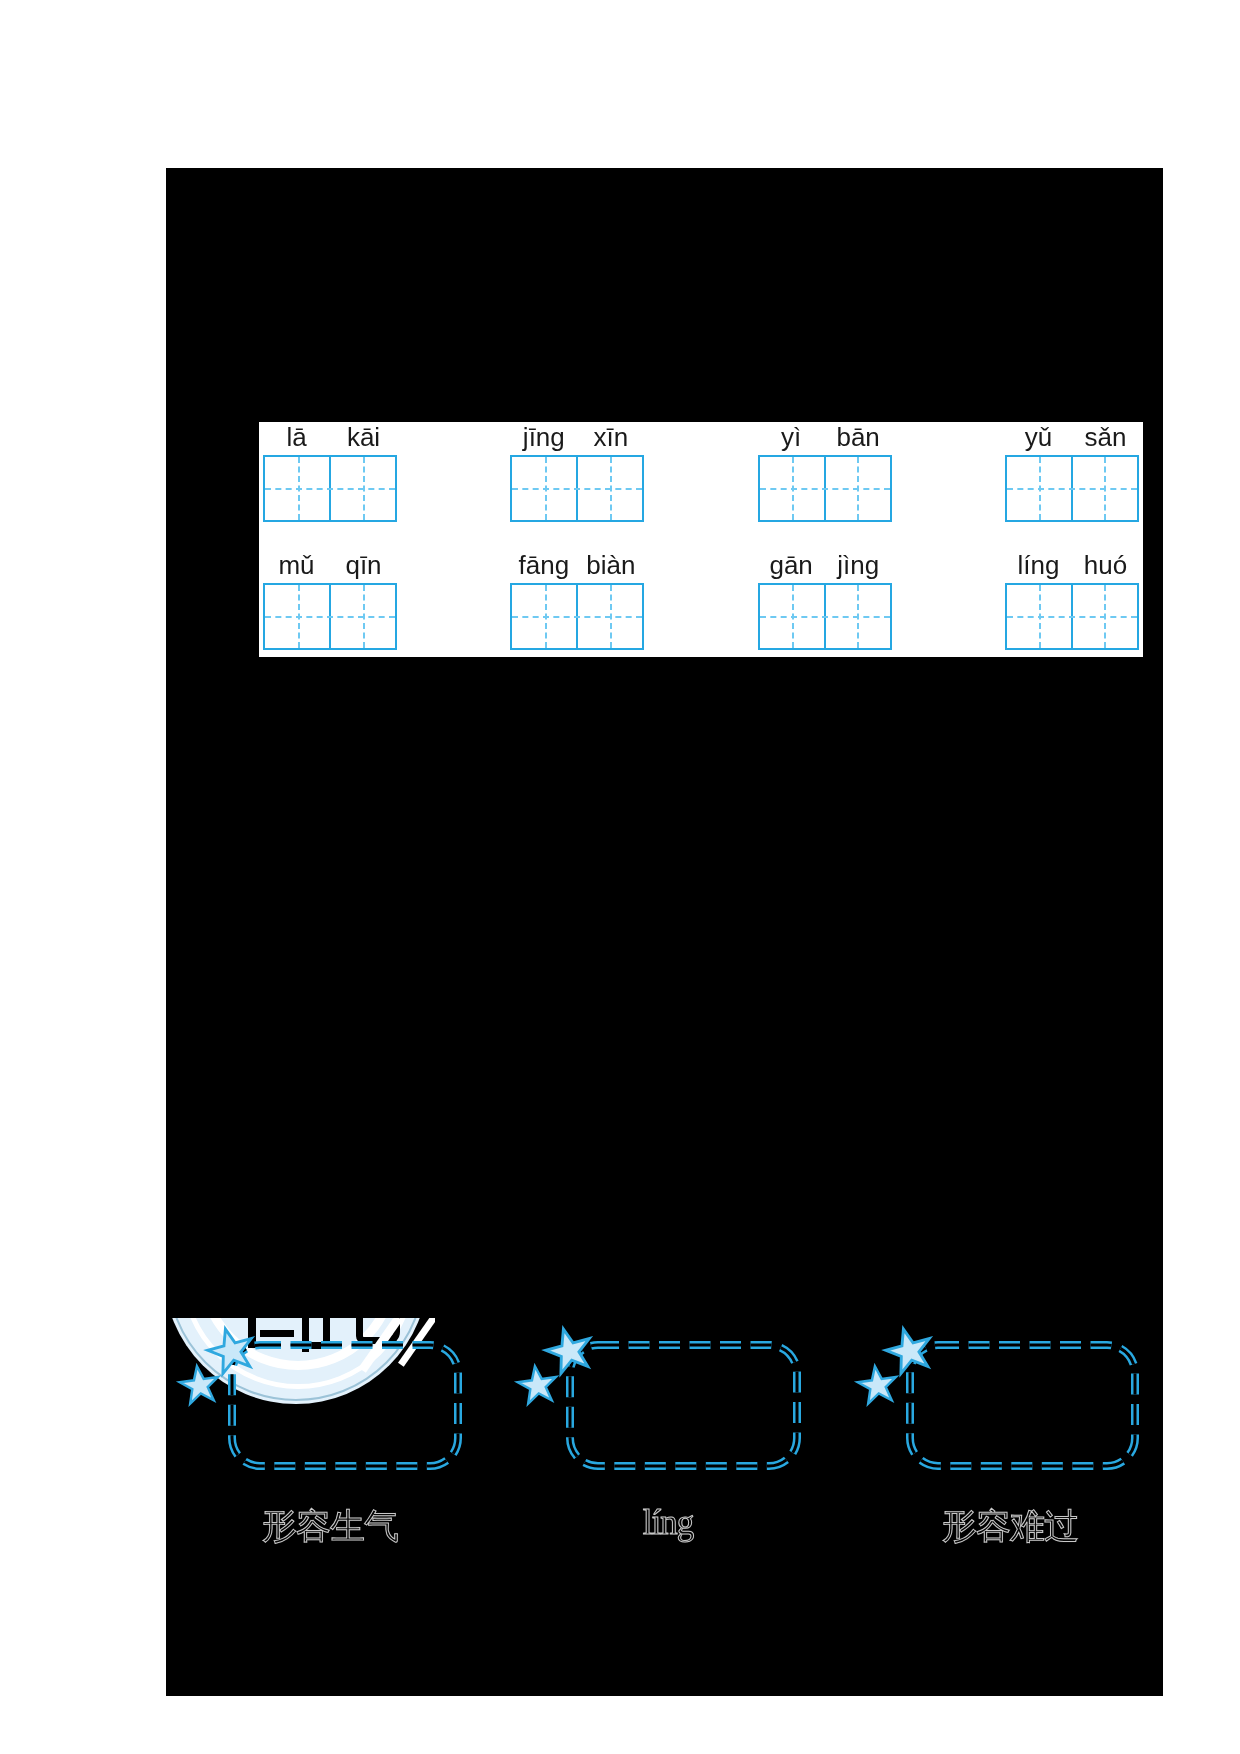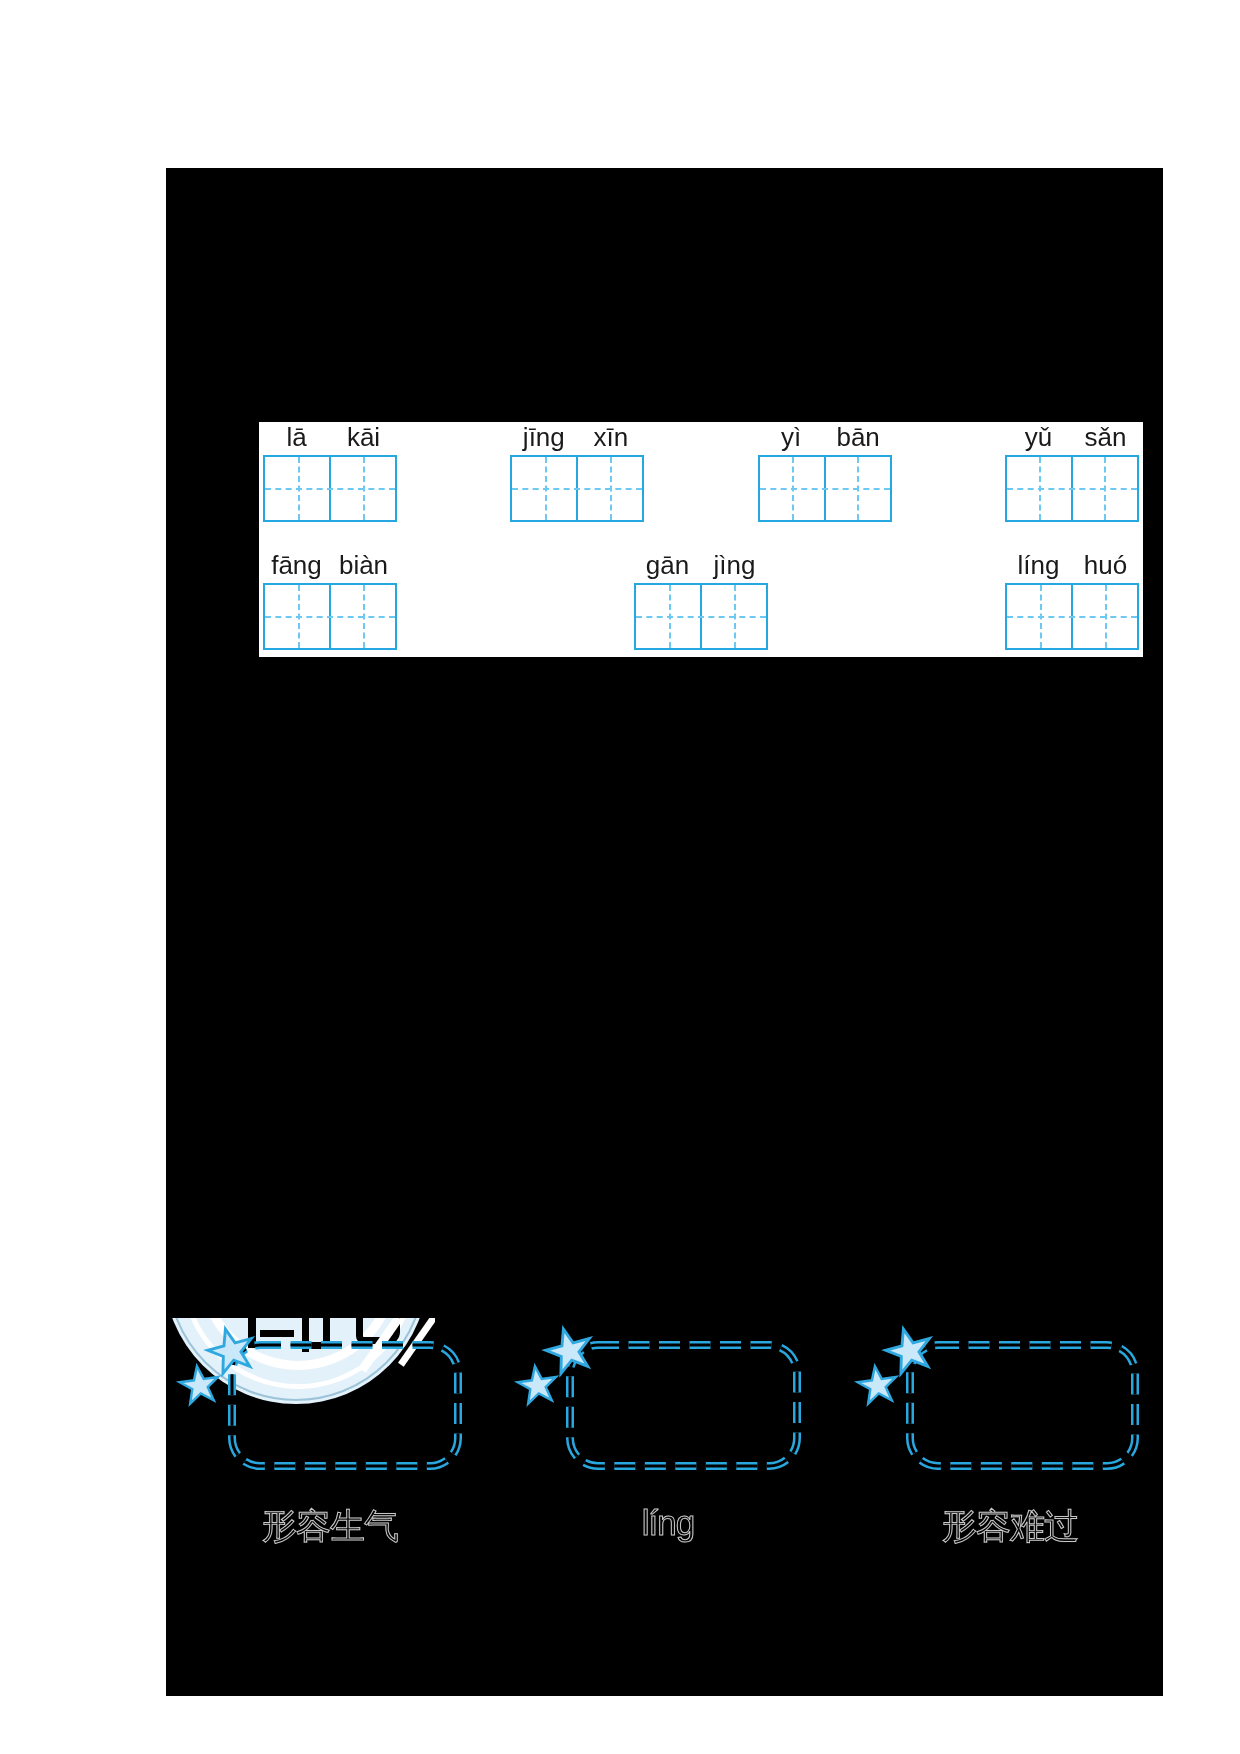--- a/index.html
+++ b/index.html
@@ -55,21 +55,21 @@
 
   
   .answer-box{position:absolute;top:1340px;height:131px;}
   .answer-box svg.border{position:absolute;left:0;top:0;overflow:visible;}
   .star{position:absolute;overflow:visible;}
   .star.big{width:48px;height:48px;left:-20px;top:-14px;transform:rotate(-15deg);}
   .star.small{width:41px;height:41px;left:-48px;top:24px;transform:rotate(-8deg);}
 
   .box-label{
     position:absolute;top:1503px;transform:translateX(-50%);
-    font-family:Liberation Sans, sans-serif;
+    font-family:Liberation Serif, serif;
     font-size:35px;letter-spacing:-1px;white-space:nowrap;
     color:#060606;
     -webkit-text-stroke:1px #c8c8c8;
     text-shadow:0 0 1px rgba(230,230,230,.55);
   }
 
   
   .logo{
     position:absolute;left:160px;top:1318px;width:275px;height:88px;
     overflow:hidden;
@@ -151,20 +151,32 @@
         <div class="wgrid">
             <i class="vm"></i>
             <i class="dh"></i>
             <i class="dv a"></i>
             <i class="dv b"></i>
           </div>
       </div>
     </div>
 
     <div class="prow r2">
+      <div class="wordcol">
+        <div class="syls">
+            <span>mǔ</span>
+            <span>qīn</span>
+          </div>
+        <div class="wgrid">
+            <i class="vm"></i>
+            <i class="dh"></i>
+            <i class="dv a"></i>
+            <i class="dv b"></i>
+          </div>
+      </div>
       <div class="wordcol">
         <div class="syls">
             <span>fāng</span>
             <span>biàn</span>
           </div>
         <div class="wgrid">
             <i class="vm"></i>
             <i class="dh"></i>
             <i class="dv a"></i>
             <i class="dv b"></i>

